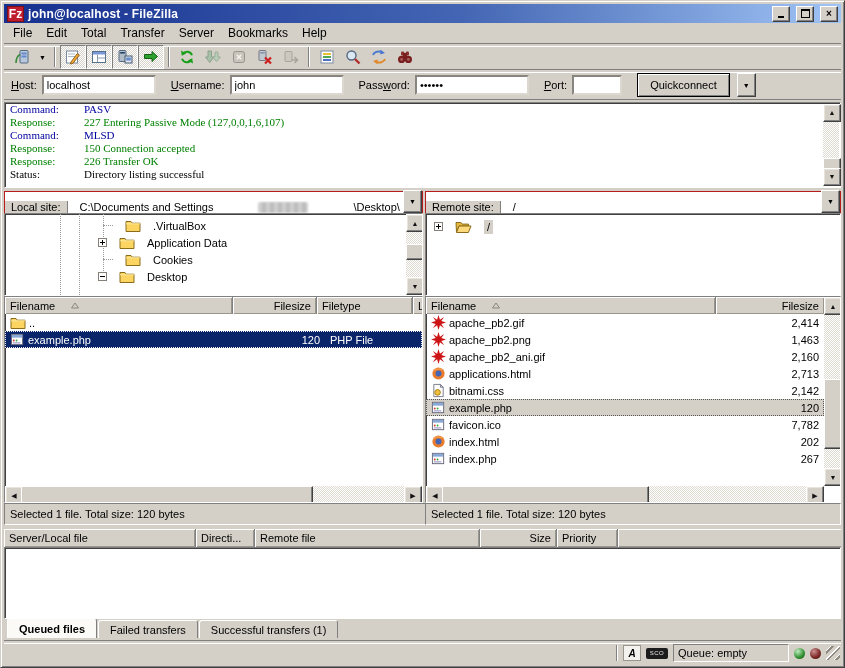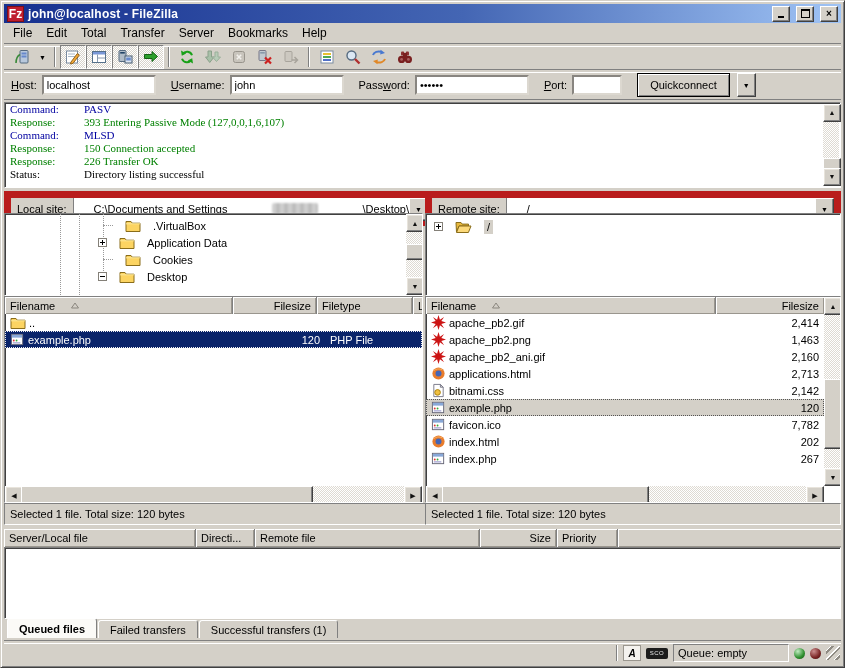--- a/index.html
+++ b/index.html
@@ -48,23 +48,23 @@
   
   .vscroll{position:absolute;width:16px;background-image:repeating-conic-gradient(#ffffff 0% 25%,#dedad2 0% 50%);background-size:2px 2px;}
   .hscroll{position:absolute;height:16px;background-image:repeating-conic-gradient(#ffffff 0% 25%,#dedad2 0% 50%);background-size:2px 2px;}
   .sbtn{position:absolute;width:16px;height:16px;background:#d4d0c8;border:1px solid;border-color:#fff #404040 #404040 #fff;
     box-shadow:inset -1px -1px 0 #808080,inset 1px 1px 0 #e8e4dc;display:flex;align-items:center;justify-content:center;
     font-size:7px;color:#111;line-height:1;}
   .sthumb{position:absolute;background:#d4d0c8;border:1px solid;border-color:#fff #404040 #404040 #fff;
     box-shadow:inset -1px -1px 0 #808080;}
   
   .pane-l{left:3px;width:417px;} .pane-r{left:424px;right:3px;}
-  .siterow{position:absolute;top:190px;height:21px;display:flex;border:7px solid #b91c1c;background:#fff;}
+  .siterow{position:absolute;top:190px;height:21px;display:flex;border:1px solid #b91c1c;background:#fff;align-items:flex-end;}
   .sitelabel{background:#d4d0c8;display:flex;align-items:center;padding:0 6px;border-right:1px solid #808080;flex:none;}
-  .combo{flex:1;display:flex;align-items:center;padding-left:20px;white-space:nowrap;overflow:hidden;gap:44px;}
+  .combo{flex:1;display:flex;align-items:center;padding-left:12px;white-space:nowrap;overflow:hidden;gap:44px;}
   .combodd{flex:none;width:17px;height:100%;background:#d4d0c8;border:1px solid;border-color:#fff #404040 #404040 #fff;
     box-shadow:inset -1px -1px 0 #808080;display:flex;align-items:center;justify-content:center;font-size:7px;}
   .blurname{display:inline-block;width:50px;height:11px;margin:0 1px;border-radius:2px;
     background:repeating-linear-gradient(90deg,#cfcfcf 0 4px,#bdbdbd 4px 8px);filter:blur(1px);vertical-align:middle;}
   .tree{position:absolute;top:212px;height:81px;background:#fff;border:1px solid;border-color:#808080 #fff #fff #808080;
     box-shadow:inset 1px 1px 0 #404040;overflow:hidden;}
   .guide{position:absolute;top:0;bottom:0;border-left:1px dotted #999;}
   .titem{position:absolute;height:17px;display:flex;align-items:center;gap:12px;white-space:nowrap;}
   .stub{width:10px;border-top:1px dotted #999;}
   
@@ -266,21 +266,21 @@
   </div>
   <div class="hsep" style="top:98px"></div>
 
   <div class="log">
     <div class="logline cmd">
         <span class="loglabel">Command:</span>
         <span>PASV</span>
       </div>
     <div class="logline resp">
         <span class="loglabel">Response:</span>
-        <span>393 Entering Passive Mode (127,0,0,1,6,107)</span>
+        <span>227 Entering Passive Mode (127,0,0,1,6,107)</span>
       </div>
     <div class="logline cmd">
         <span class="loglabel">Command:</span>
         <span>MLSD</span>
       </div>
     <div class="logline resp">
         <span class="loglabel">Response:</span>
         <span>150 Connection accepted</span>
       </div>
     <div class="logline resp">

